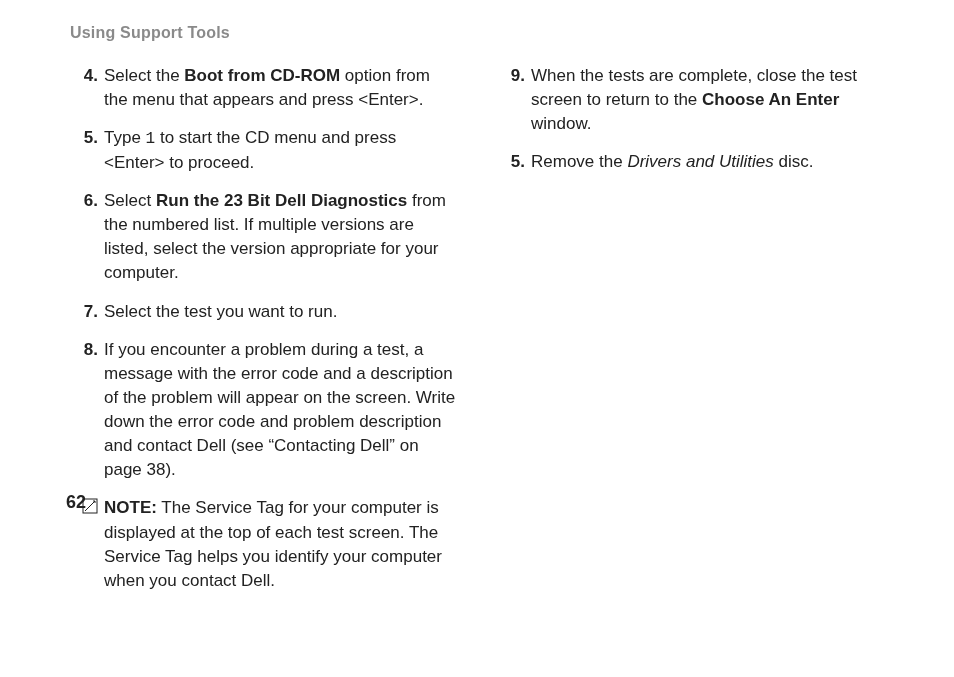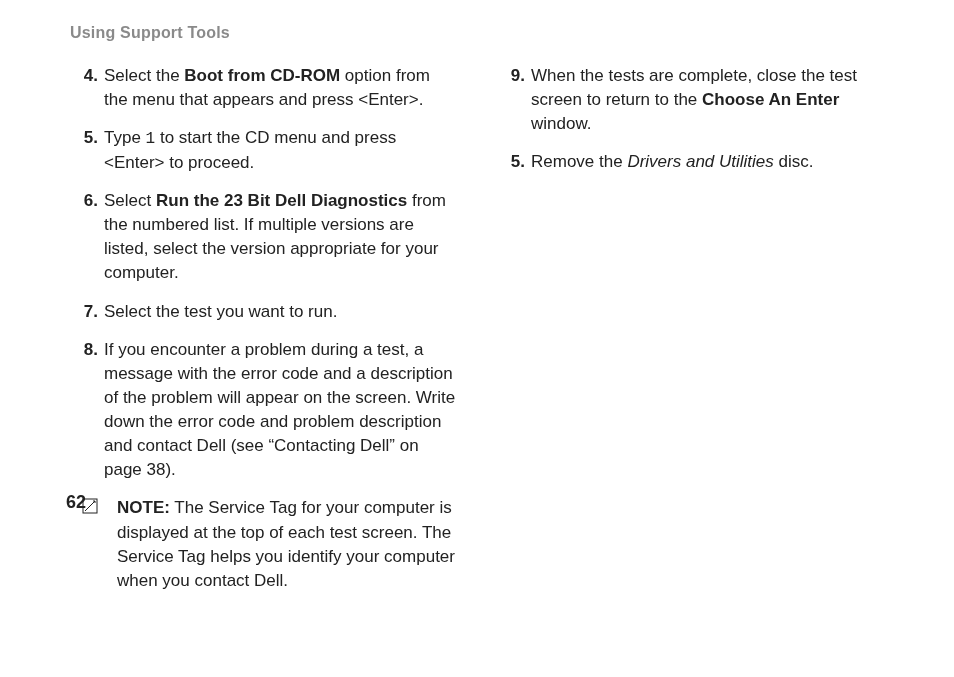--- a/index.html
+++ b/index.html
@@ -51,21 +51,20 @@
     padding-left: 2px;
   }
   .txt b { font-weight: 700; text-align: center; }
   .txt i { font-style: italic; }
   .mono { font-family: "Courier New", monospace; font-size: 16px; }
   .note {
     display: flex;
     margin-top: 4px;
     font-size: 17px;
     line-height: 1.42;
-    gap: 13px;
   }
   .note-icon {
     flex: 0 0 28px;
     display: flex;
     justify-content: flex-end;
     padding-right: 6px;
     padding-top: 2px;
   }
   .note-icon svg { display: block; }
   .note-text { flex: 1 1 auto; }

